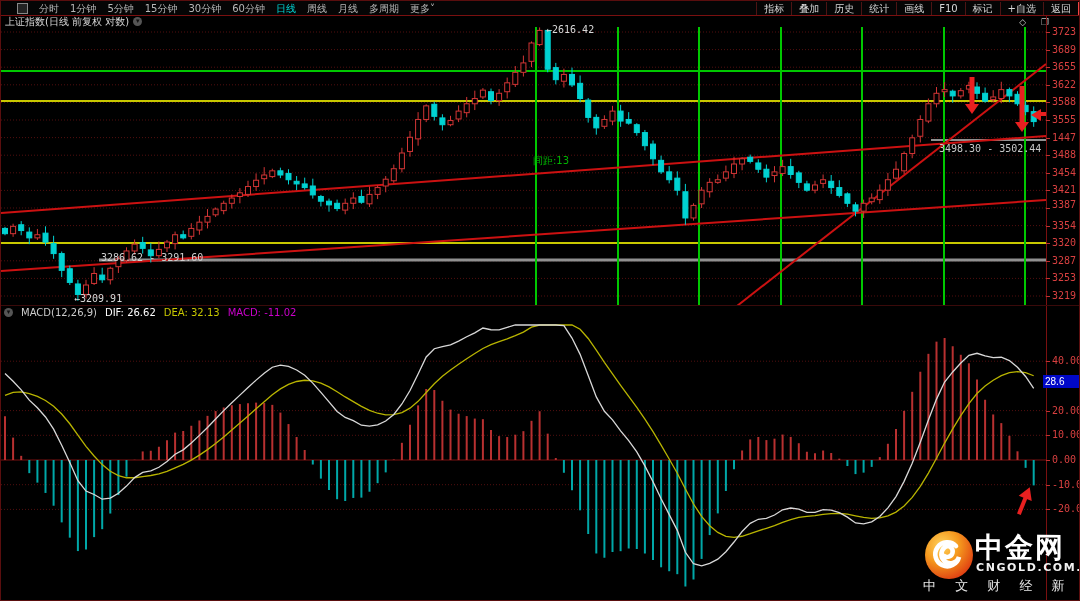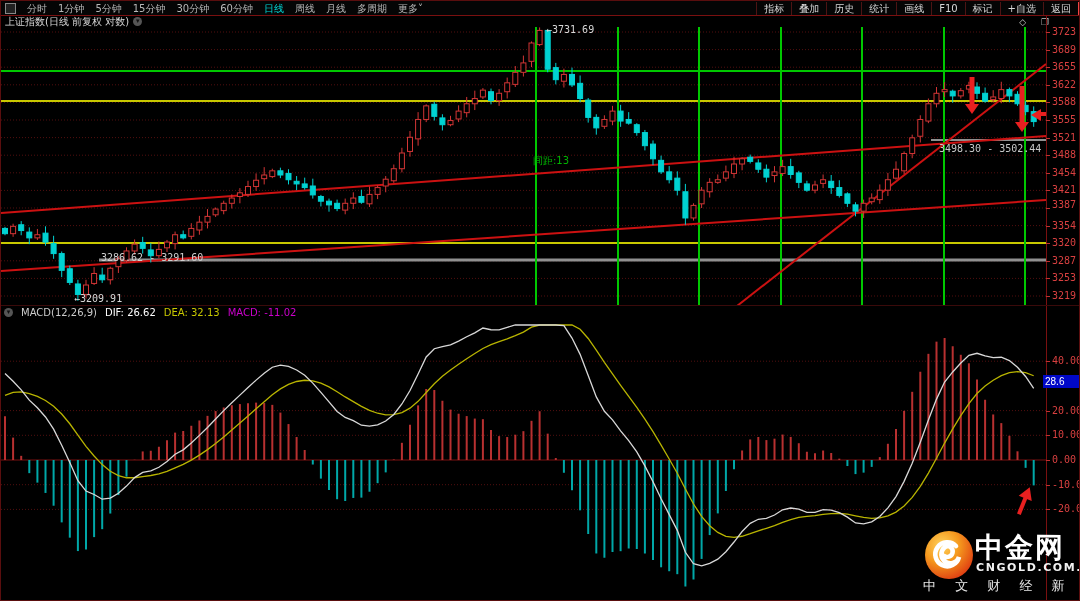--- a/index.html
+++ b/index.html
@@ -3,21 +3,21 @@
 <meta charset="utf-8">
 <style>
   html,body{margin:0;padding:0;background:#000;}
   #app{position:relative;width:1080px;height:601px;background:#000;overflow:hidden;
        font-family:"DejaVu Sans","Liberation Sans",sans-serif;box-sizing:border-box;
        border:1px solid #5a0e0e;}
   .abs{position:absolute;}
   
   #menubar{position:absolute;left:0;top:0;width:1080px;height:14px;background:#050505;
            border-bottom:1px solid #7a1010;display:flex;align-items:center;font-size:10px;}
-  #menu-left{display:flex;align-items:center;gap:11px;padding-left:4px;flex:1;}
+  #menu-left{display:flex;align-items:center;gap:11px;padding-left:16px;flex:1;}
   .mi{color:#b8b8b8;line-height:13px;cursor:default;white-space:nowrap;}
   .mi.active{color:#00d8d8;}
   #menu-right{display:flex;align-items:stretch;height:13px;}
   .mr{color:#d8d8d8;border-left:1px solid #4d1414;padding:0 7px;line-height:13px;white-space:nowrap;}
   .mr:last-child{border-right:3px solid #ef4444;}
   #app-icon{width:9px;height:9px;border:1px solid #888;background:#222;display:inline-block;}
   
   #titlebar{position:absolute;left:4px;top:15px;height:11px;display:flex;align-items:center;gap:4px;
             font-size:10px;color:#d8d8d8;}
   .circle-ico{display:inline-block;width:9px;height:9px;border-radius:50%;background:#555;color:#111;
@@ -528,21 +528,21 @@
   <div class="hline-red abs" style="left:0;top:599px;width:1080px;"></div>
 
   <div id="macd-bar">
     <span class="circle-ico">▾</span>
     <span style="color:#cccccc">MACD(12,26,9)</span>
     <span style="color:#ffffff">DIF: 26.62</span>
     <span style="color:#c8c800">DEA: 32.13</span>
     <span style="color:#cc00cc">MACD: -11.02</span>
   </div>
 
-  <div class="anno" style="left:545px;top:23px;">←3731.69</div>
+  <div class="anno" style="left:545px;top:23px;">←2616.42</div>
   <div class="anno" style="left:73px;top:292px;">←3209.91</div>
   <div class="anno" style="left:100px;top:251px;color:#cfcfcf;">3286.62 - 3291.60</div>
   <div class="anno" style="left:938px;top:142px;color:#c8c8c8;">3498.30 - 3502.44</div>
   <div class="anno" style="left:532px;top:153px;color:#00b400;font-family:'DejaVu Sans',sans-serif;">间距:13</div>
 
   <div id="badge">28.6</div>
 
   <div id="logo">
     <svg width="52" height="52" style="position:absolute;left:2px;top:2px;">
       <defs>
@@ -565,21 +565,21 @@
     <div class="axis-label" style="left: 1051px; top: 42.6px;">3689</div>
     <div class="tick" style="left: 1045px; top: 48.6px;"></div>
     <div class="axis-label" style="left: 1051px; top: 60.2px;">3655</div>
     <div class="tick" style="left: 1045px; top: 66.2px;"></div>
     <div class="axis-label" style="left: 1051px; top: 77.8px;">3622</div>
     <div class="tick" style="left: 1045px; top: 83.8px;"></div>
     <div class="axis-label" style="left: 1051px; top: 95.4px;">3588</div>
     <div class="tick" style="left: 1045px; top: 101.4px;"></div>
     <div class="axis-label" style="left: 1051px; top: 113px;">3555</div>
     <div class="tick" style="left: 1045px; top: 119px;"></div>
-    <div class="axis-label" style="left: 1051px; top: 130.6px;">3521</div>
+    <div class="axis-label" style="left: 1051px; top: 130.6px;">1447</div>
     <div class="tick" style="left: 1045px; top: 136.6px;"></div>
     <div class="axis-label" style="left: 1051px; top: 148.2px;">3488</div>
     <div class="tick" style="left: 1045px; top: 154.2px;"></div>
     <div class="axis-label" style="left: 1051px; top: 165.8px;">3454</div>
     <div class="tick" style="left: 1045px; top: 171.8px;"></div>
     <div class="axis-label" style="left: 1051px; top: 183.4px;">3421</div>
     <div class="tick" style="left: 1045px; top: 189.4px;"></div>
     <div class="axis-label" style="left: 1051px; top: 198px;">3387</div>
     <div class="tick" style="left: 1045px; top: 207px;"></div>
     <div class="axis-label" style="left: 1051px; top: 218.6px;">3354</div>

